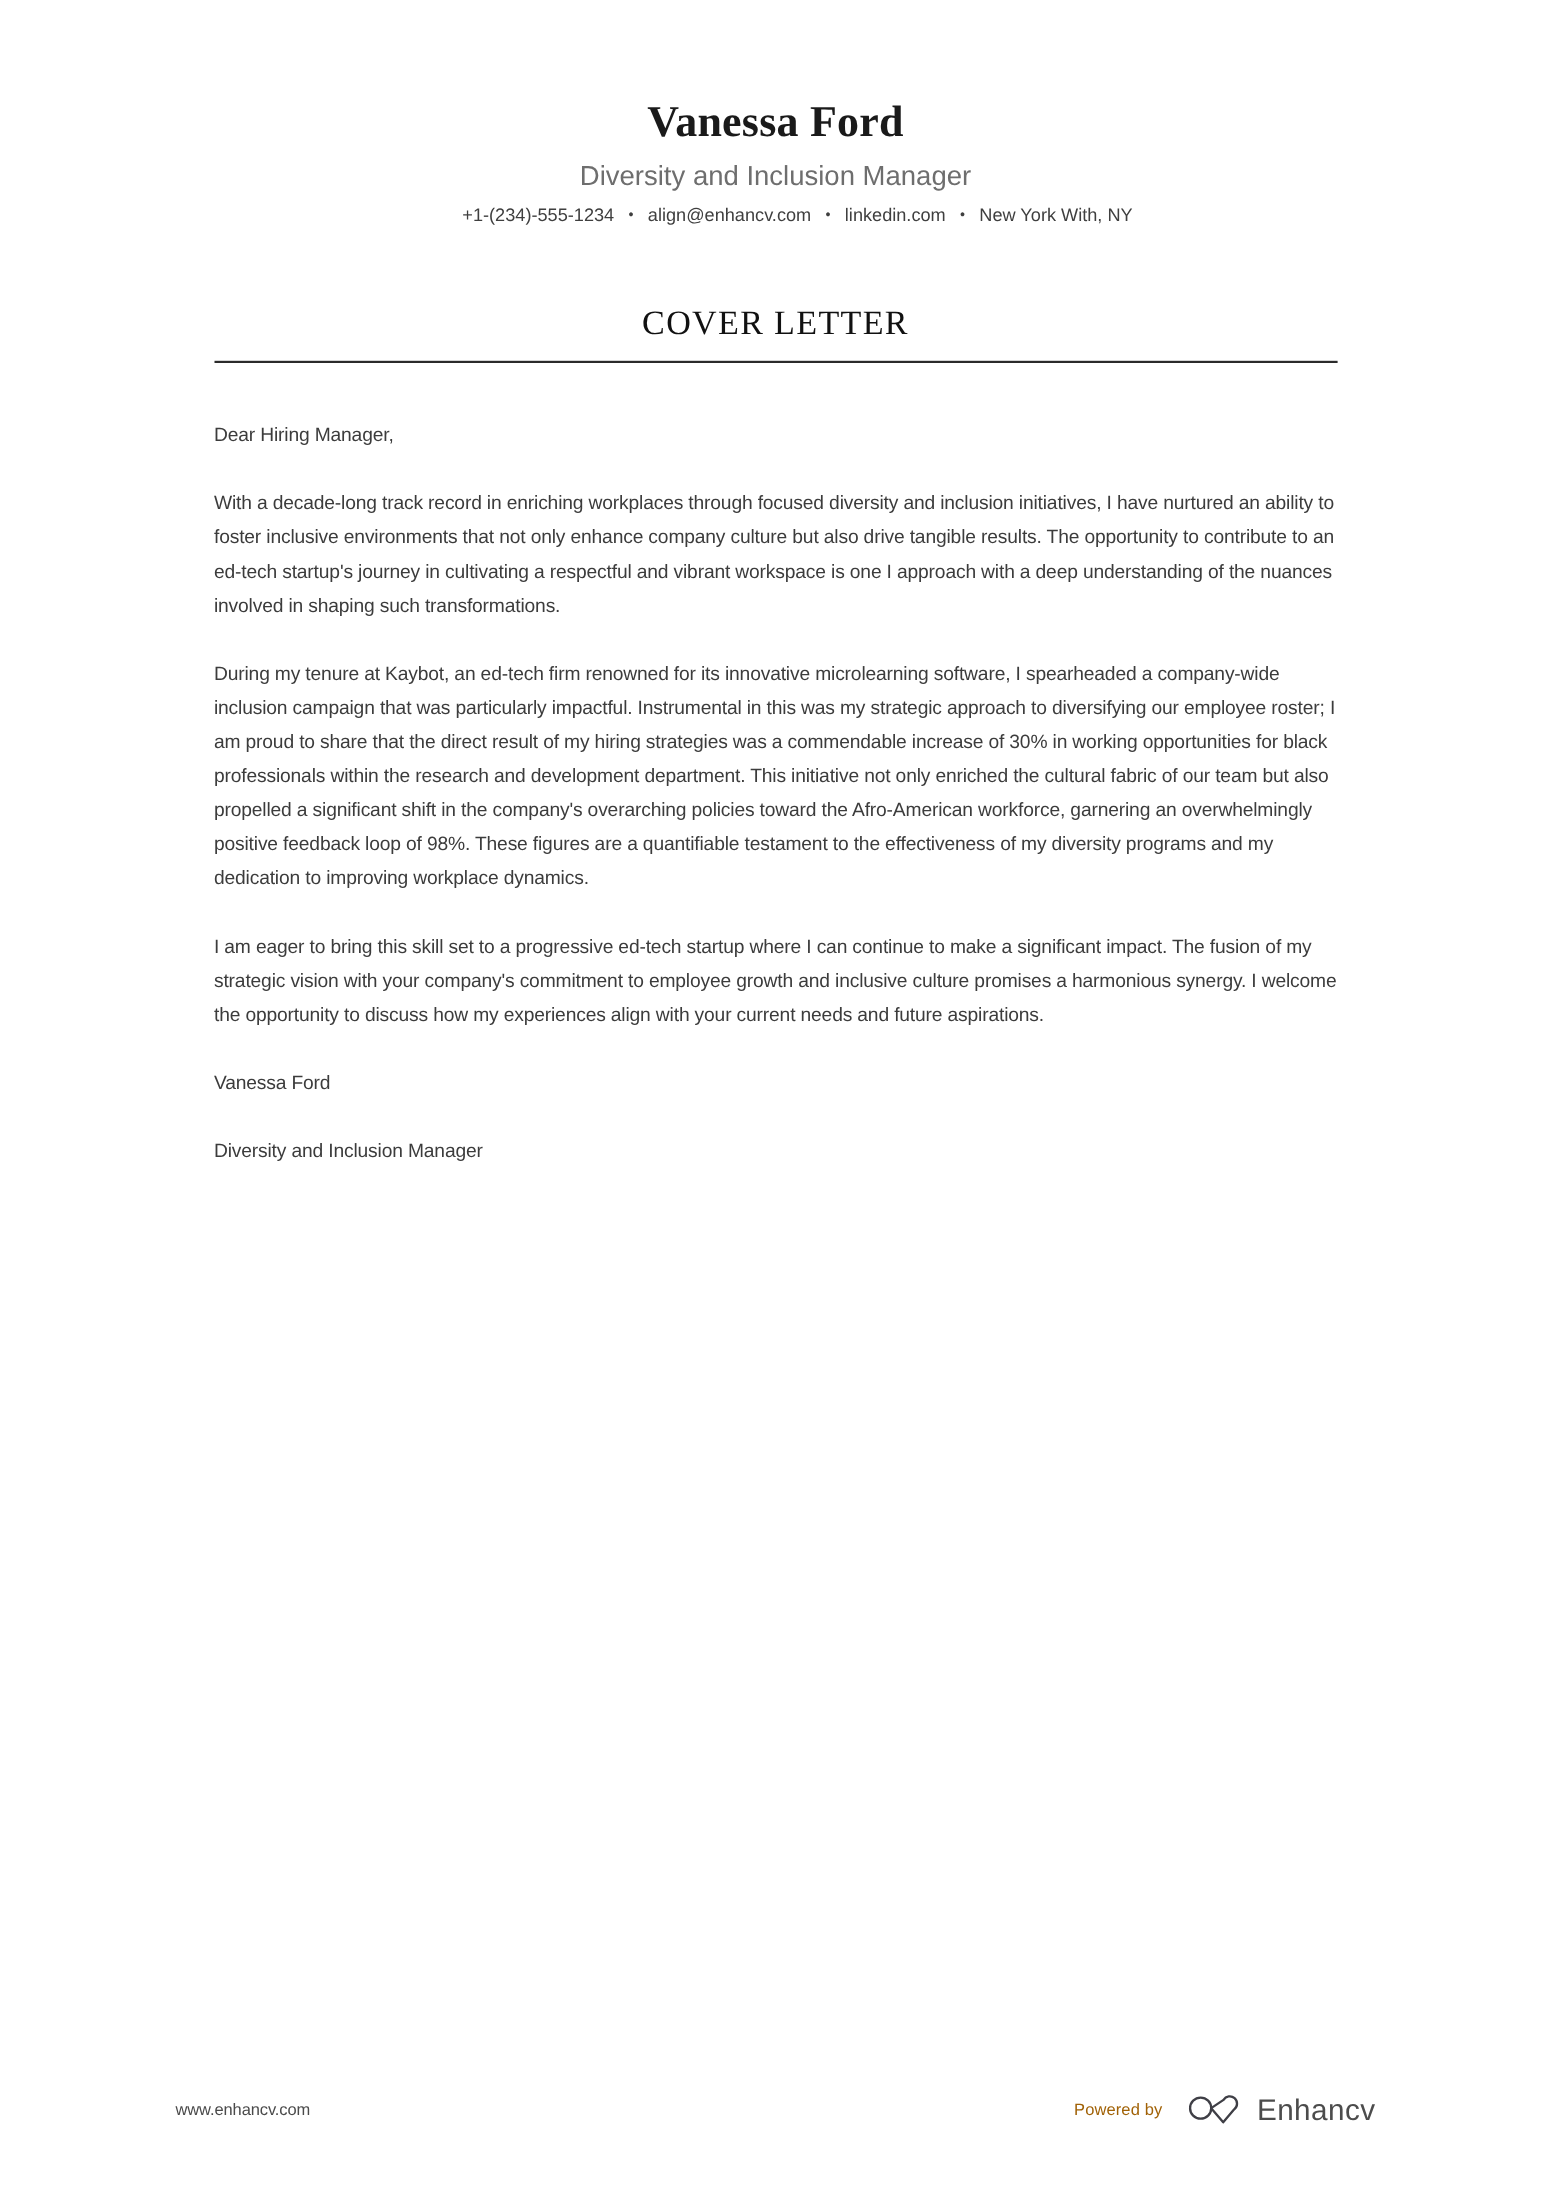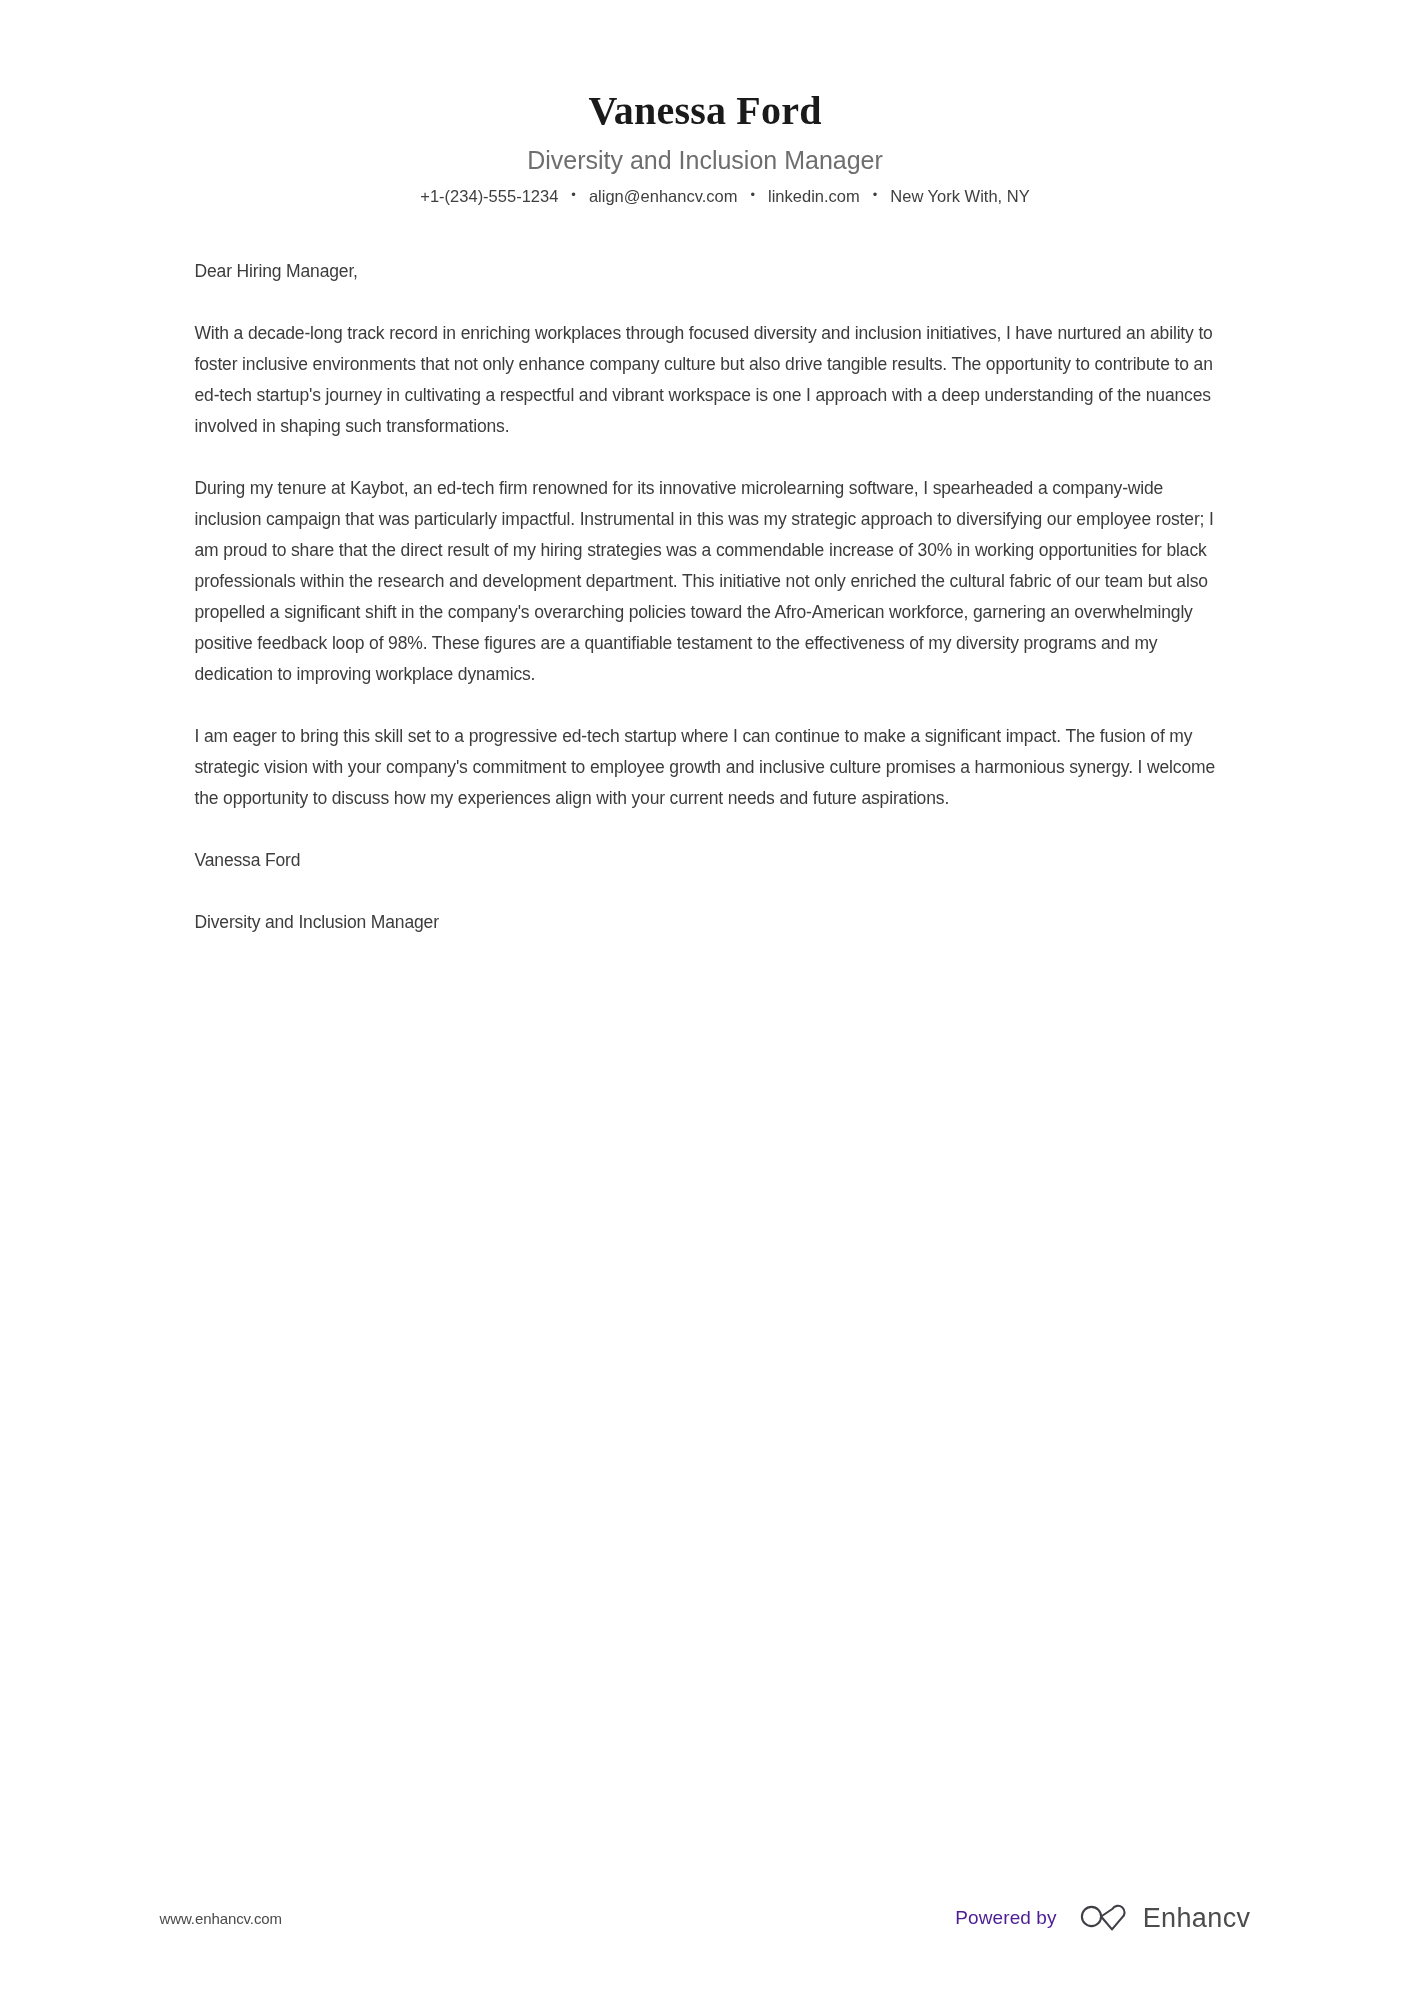--- a/index.html
+++ b/index.html
@@ -141,22 +141,22 @@
   }
 
   .footer-brand {
     display: flex;
     align-items: center;
     gap: 22px;
   }
 
   .powered-by {
     font-family: "Liberation Sans", sans-serif;
-    font-size: 19px;
-    color: #4c1d95;
+    font-size: 15px;
+    color: #a16207;
     letter-spacing: 0.1px;
   }
 
   .brand-lockup {
     display: flex;
     align-items: center;
     gap: 12px;
   }
 
   .brand-mark {
@@ -186,20 +186,24 @@
       <span class="contact-item">+1-(234)-555-1234</span>
       <span class="contact-sep">•</span>
       <span class="contact-item">align@enhancv.com</span>
       <span class="contact-sep">•</span>
       <span class="contact-item">linkedin.com</span>
       <span class="contact-sep">•</span>
       <span class="contact-item">New York With, NY</span>
     </div>
   </div>
 
+  <div class="section-heading-wrap">
+    <h2 class="section-heading">COVER LETTER</h2>
+    <div class="section-rule"></div>
+  </div>
 
   <div class="letter-body">
 
     <p class="letter-para salutation">Dear Hiring Manager,</p>
 
     <p class="letter-para">With a decade-long track record in enriching workplaces through focused diversity and inclusion initiatives, I have nurtured an ability to foster inclusive environments that not only enhance company culture but also drive tangible results. The opportunity to contribute to an ed-tech startup's journey in cultivating a respectful and vibrant workspace is one I approach with a deep understanding of the nuances involved in shaping such transformations.</p>
 
     <p class="letter-para">During my tenure at Kaybot, an ed-tech firm renowned for its innovative microlearning software, I spearheaded a company-wide inclusion campaign that was particularly impactful. Instrumental in this was my strategic approach to diversifying our employee roster; I am proud to share that the direct result of my hiring strategies was a commendable increase of 30% in working opportunities for black professionals within the research and development department. This initiative not only enriched the cultural fabric of our team but also propelled a significant shift in the company's overarching policies toward the Afro-American workforce, garnering an overwhelmingly positive feedback loop of 98%. These figures are a quantifiable testament to the effectiveness of my diversity programs and my dedication to improving workplace dynamics.</p>
 
     <p class="letter-para">I am eager to bring this skill set to a progressive ed-tech startup where I can continue to make a significant impact. The fusion of my strategic vision with your company's commitment to employee growth and inclusive culture promises a harmonious synergy. I welcome the opportunity to discuss how my experiences align with your current needs and future aspirations.</p>

